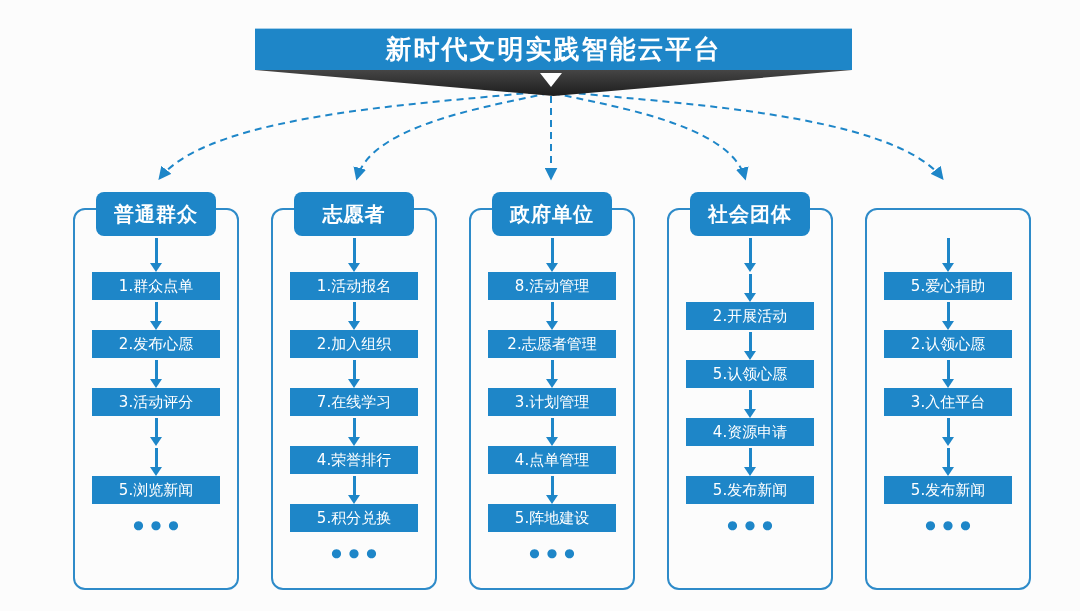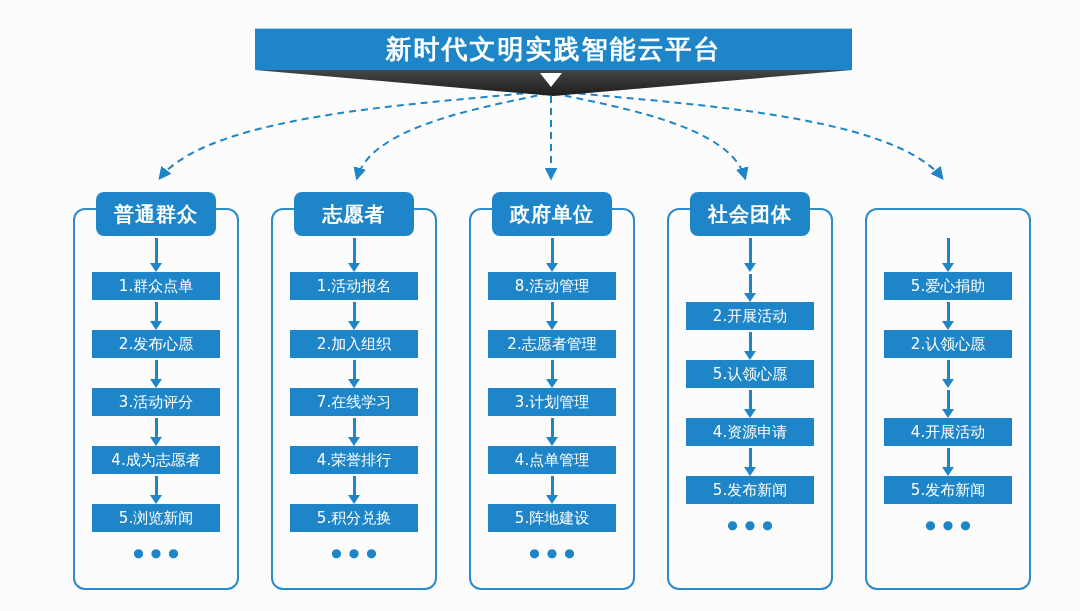--- a/index.html
+++ b/index.html
@@ -110,21 +110,20 @@
       <span>普通群众</span>
     </div>
     <div class="flow">
       <div class="v-arrow first"></div>
       <div class="step">1.群众点单</div>
       <div class="v-arrow"></div>
       <div class="step">2.发布心愿</div>
       <div class="v-arrow"></div>
       <div class="step">3.活动评分</div>
       <div class="v-arrow"></div>
-      <div class="step">4.成为志愿者</div>
       <div class="v-arrow"></div>
       <div class="step">5.浏览新闻</div>
       <div class="dots">●●●</div>
     </div>
   </div>
 
   <div class="col col-2">
     <div class="col-frame"></div>
     <div class="col-header">
       <span>志愿者</span>
@@ -184,21 +183,21 @@
   </div>
 
   <div class="col col-5">
     <div class="col-frame"></div>
     <div class="flow">
       <div class="v-arrow first"></div>
       <div class="step">5.爱心捐助</div>
       <div class="v-arrow"></div>
       <div class="step">2.认领心愿</div>
       <div class="v-arrow"></div>
-      <div class="v-arrow"></div>
-      <div class="step">4.开展活动</div>
+      <div class="step">3.入住平台</div>
+      <div class="v-arrow"></div>
       <div class="v-arrow"></div>
       <div class="step">5.发布新闻</div>
       <div class="dots">●●●</div>
     </div>
   </div>
 
 </div>
 
 </body></html>

